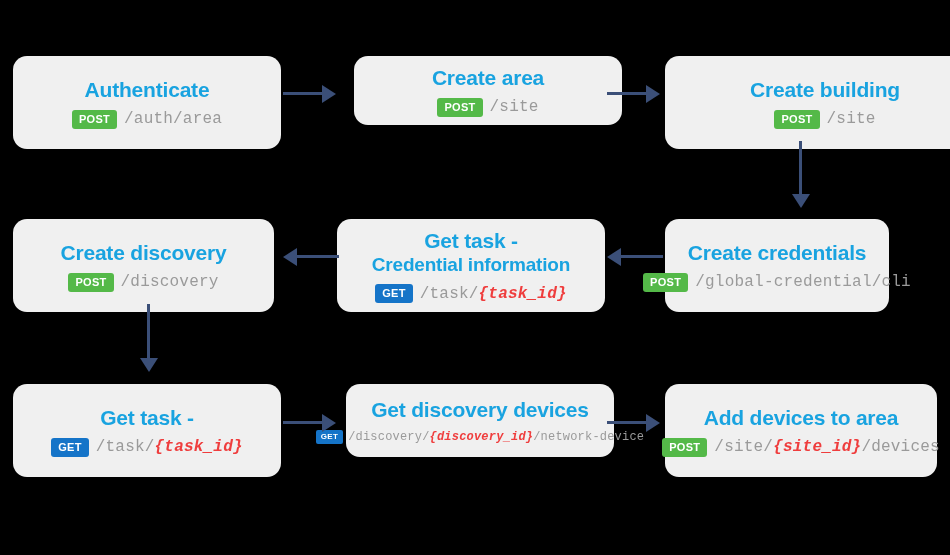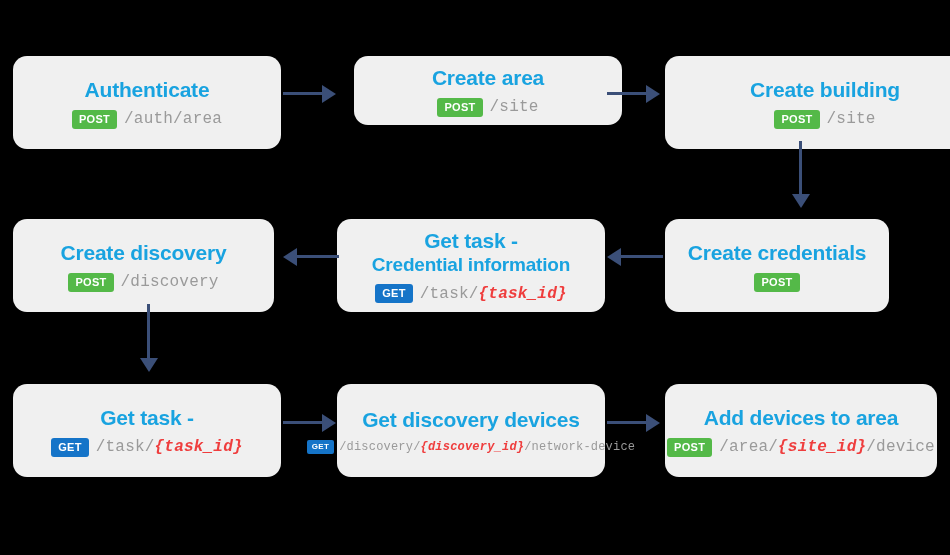--- a/index.html
+++ b/index.html
@@ -168,46 +168,47 @@
     <div class="endpoint">
       <span class="badge get">GET</span>
       <span class="path"><span>/task/</span><span class="var">{task_id}</span><span></span></span>
     </div>
   </div>
 
   <div class="node" style="left:665px; top:211px; width:224px; height:93px;">
     <div class="node-title">Create credentials</div>
     <div class="endpoint">
       <span class="badge post">POST</span>
+      <span class="path"><span>/global-credential/cli</span><span class="var"></span><span></span></span>
     </div>
   </div>
 
   <div class="node" style="left:13px; top:376px; width:268px; height:93px;">
     <div class="node-title two-line">
       <span>Get task -</span>
     </div>
     <div class="endpoint">
       <span class="badge get">GET</span>
       <span class="path"><span>/task/</span><span class="var">{task_id}</span><span></span></span>
     </div>
   </div>
 
-  <div class="node" style="left:337px; top:376px; width:268px; height:93px;">
+  <div class="node" style="left:346px; top:376px; width:268px; height:73px;">
     <div class="node-title">Get discovery devices</div>
     <div class="endpoint small">
       <span class="badge get">GET</span>
       <span class="path"><span>/discovery/</span><span class="var">{discovery_id}</span><span>/network-device</span></span>
     </div>
   </div>
 
   <div class="node" style="left:665px; top:376px; width:272px; height:93px;">
     <div class="node-title">Add devices to area</div>
     <div class="endpoint">
       <span class="badge post">POST</span>
-      <span class="path"><span>/area/</span><span class="var">{site_id}</span><span>/device</span></span>
+      <span class="path"><span>/site/</span><span class="var">{site_id}</span><span>/devices</span></span>
     </div>
   </div>
 
   <div class="conn">
     <div class="conn-line" style="left:283px; top:92px; width:42px; height:3px;"></div>
     <div class="arrowhead right" style="left:322px; top:84.5px;"></div>
   </div>
 
   <div class="conn">
     <div class="conn-line" style="left:607px; top:92px; width:42px; height:3px;"></div>

